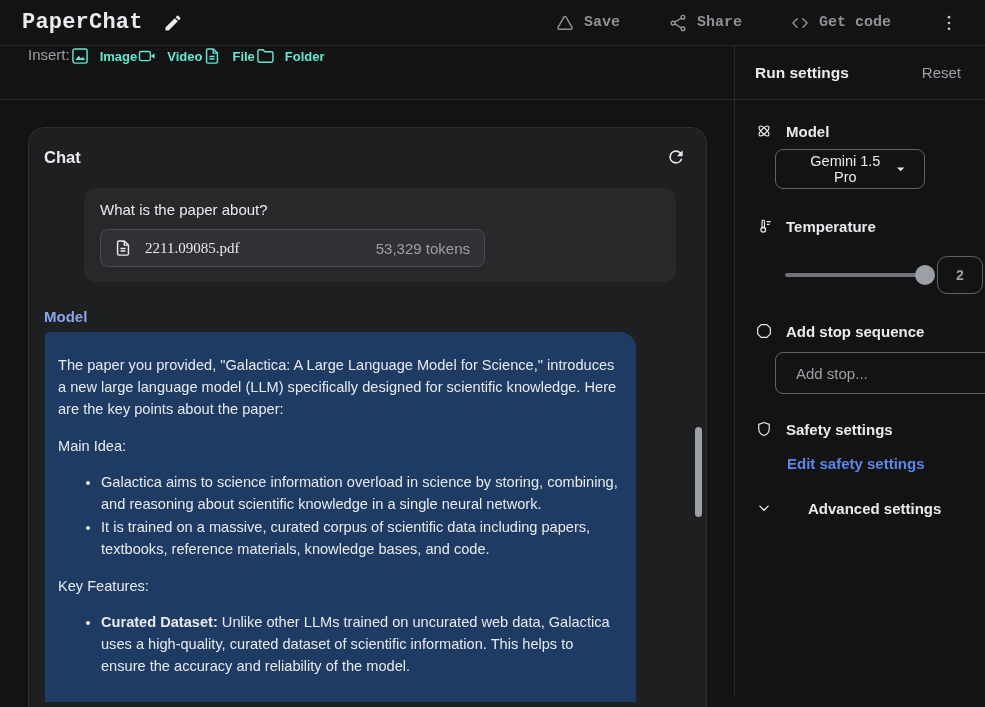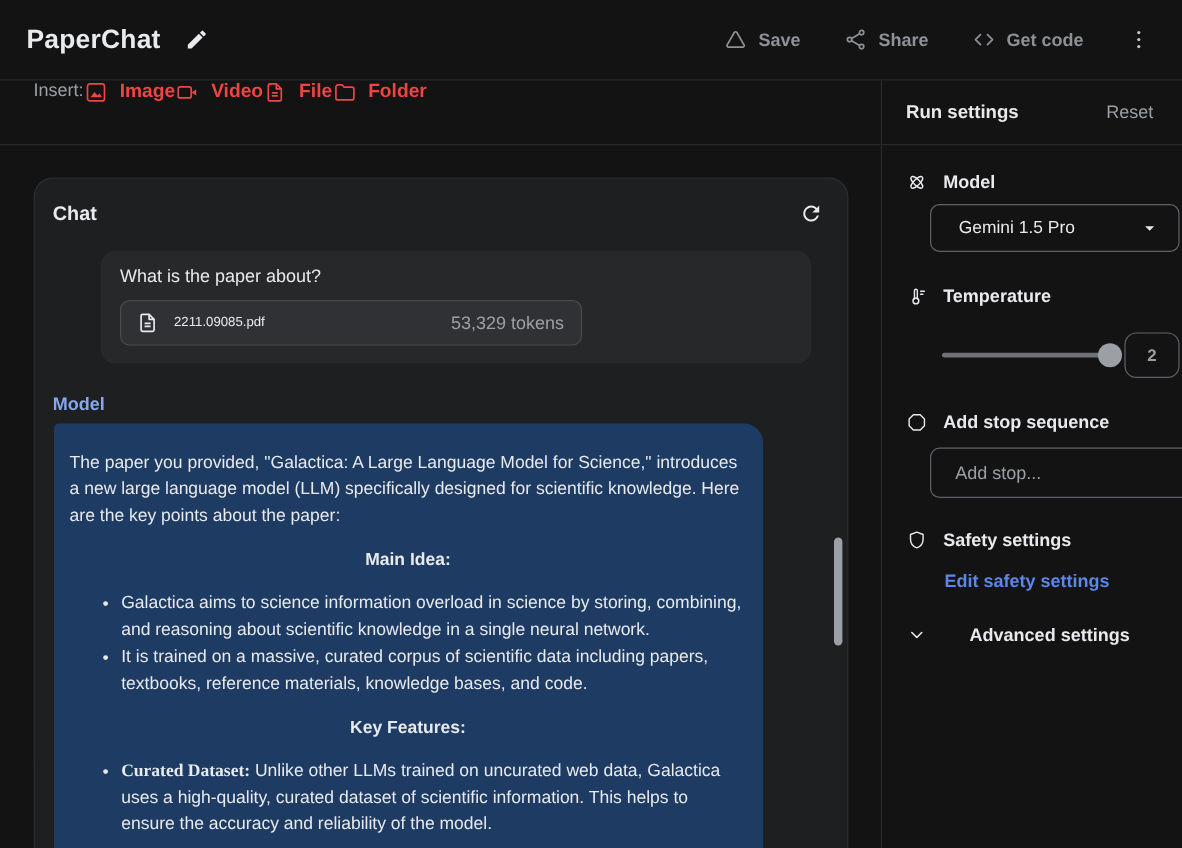--- a/index.html
+++ b/index.html
@@ -1,77 +1,77 @@
 <!DOCTYPE html>
 <html><head>
 <meta charset="utf-8">
 <style>
   * { box-sizing: border-box; margin: 0; padding: 0; }
   html,body { width:985px; height:707px; overflow:hidden; background:#131314;
     font-family:"Liberation Sans", sans-serif; color:#e8eaed; }
 
   
-  .app-header { height:67px; display:flex; align-items:center; justify-content:space-between;
-    padding:0 26px 0 22px; border-bottom:1px solid #27282a; }
+  .app-header { height:46px; display:flex; align-items:center; justify-content:space-between;
+    padding:0 26px 0 22px; border-bottom:1px solid #27282a;font-family:Liberation Mono, monospace; }
   .title-area { display:flex; align-items:center; gap:20px; }
   .page-title { font-size:22px; font-weight:600; letter-spacing:.2px; }
   .icon-btn { background:none; border:none; color:#e8eaed; cursor:pointer; display:flex; align-items:center; }
-  .header-actions { display:flex; align-items:flex-end; gap:36px; }
+  .header-actions { display:flex; align-items:flex-end; gap:48px; }
   .h-action { display:flex; align-items:center; gap:9px; background:none; border:none;
     color:#8e9196; font-family:inherit; font-size:15px; font-weight:600; cursor:pointer; }
   .h-action .ic { color:#8e9196; }
   .ic { width:20px; height:20px; display:block; }
   .ic-sm { width:18px; height:18px; display:block; }
 
   
   .body-row { display:flex; height:650px; }
   .main-col { flex:1; min-width:0; display:flex; flex-direction:column; }
   .insert-bar { height:54px; flex:none; display:flex; align-items:flex-start; 
     padding:0 28px; border-bottom:1px solid #27282a; }
   .insert-label { color:#9aa0a6; font-size:15px; }
   .insert-item { display:flex; align-items:center; gap:10px; background:none; border:none;
-    color:#ef4444; font-family:inherit; font-size:16px; font-weight:600; cursor:pointer; }
+    color:#5eead4; font-family:inherit; font-size:13px; font-weight:600; cursor:pointer; }
 
   
   .content { flex:1; padding:27px 0 0 28px; position:relative; }
   .chat-card { width:679px; height:640px; background:#1e1f20; border:1px solid #2e2f31;
     border-radius:16px; position:relative; overflow:hidden; }
   .card-header { display:flex; align-items:center; justify-content:space-between; padding:19px 20px 0 15px; }
   .card-title { font-size:16.5px; font-weight:600; }
   .refresh-btn { color:#e8eaed; }
 
   .user-bubble { margin:21px 30px 0 55px; background:#27282a; border-radius:12px; padding:13px 16px 15px; }
   .user-text { font-size:15px; }
   .file-chip { margin-top:11px; width:385px; height:38px; background:#303134; border:1px solid #4a4b4e;
     border-radius:8px; display:flex; align-items:center; gap:12px; padding:0 14px 0 12px; cursor:pointer; }
-  .file-name { font-size:11px; font-weight:500; }
+  .file-name { font-size:15px; font-weight:500;font-family:Liberation Serif, serif; }
   .file-tokens { margin-left:auto; color:#9aa0a6; font-size:15px; }
 
   .model-label { margin:26px 0 0 15px; color:#87a7ec; font-size:15px; font-weight:700; }
   .model-bubble { margin:7px 70px 0 16px; background:#1d3b63; border-radius:4px 16px 0 0;
     padding:22px 14px 24px 13px; font-size:14.6px; line-height:22px; }
   .model-bubble p { margin:0; }
-  .rheading { font-weight:700; margin-top:15px;text-align:center; }
+  .rheading { font-weight:400; margin-top:15px; }
   .model-bubble ul { margin:14px 0 0; padding-left:43px; }
   .model-bubble li { margin-bottom:1px; }
-  .model-bubble li strong { font-weight:700;font-family:Liberation Serif, serif; }
+  .model-bubble li strong { font-weight:700; }
   .chat-scrollbar { position:absolute; right:4px; top:299px; width:7px; height:90px;
     border-radius:4px; background:#9aa0a6; cursor:grab; }
 
   
   .sidebar { width:251px; flex:none; border-left:1px solid #27282a; display:flex; flex-direction:column; }
   .sidebar-header { height:54px; flex:none; display:flex; align-items:center; justify-content:space-between;
     padding:0 24px 0 20px; border-bottom:1px solid #27282a; }
   .sidebar-title { font-size:15.5px; font-weight:600; }
   .reset-btn { background:none; border:none; color:#9aa0a6; font-family:inherit; font-size:15px; cursor:pointer; }
   .sidebar-content { padding:22px 0 0 20px; }
   .section-head { display:flex; align-items:center; gap:13px; }
   .section-head .ic-sm { color:#e8eaed; }
   .section-label { font-size:15px; font-weight:600; }
-  .model-select { margin:9px 0 0 20px; width:208px; height:40px; border:1px solid #5f6368; border-radius:8px;
+  .model-select { margin:9px 0 0 20px; width:150px; height:40px; border:1px solid #5f6368; border-radius:8px;
     display:flex; align-items:center; padding:0 15px 0 23px; cursor:pointer; background:none; color:#e8eaed;
     font-family:inherit; }
   .model-select-value { font-size:14.5px; }
   .model-select .caret { margin-left:auto; width:18px; height:18px; }
   .sec-temp { margin-top:28px; }
   .slider-row { display:flex; align-items:center; margin:21px 0 0 30px; }
   .slider-track { position:relative; width:140px; height:4px; border-radius:2px; background:#6f7276; cursor:pointer; }
   .slider-thumb { position:absolute; right:-10px; top:-8px; width:20px; height:20px; border-radius:50%;
     background:#9aa0a6; cursor:grab; }
   .temp-box { margin-left:12px; width:46px; height:38px; border:1px solid #5f6368; border-radius:10px;

